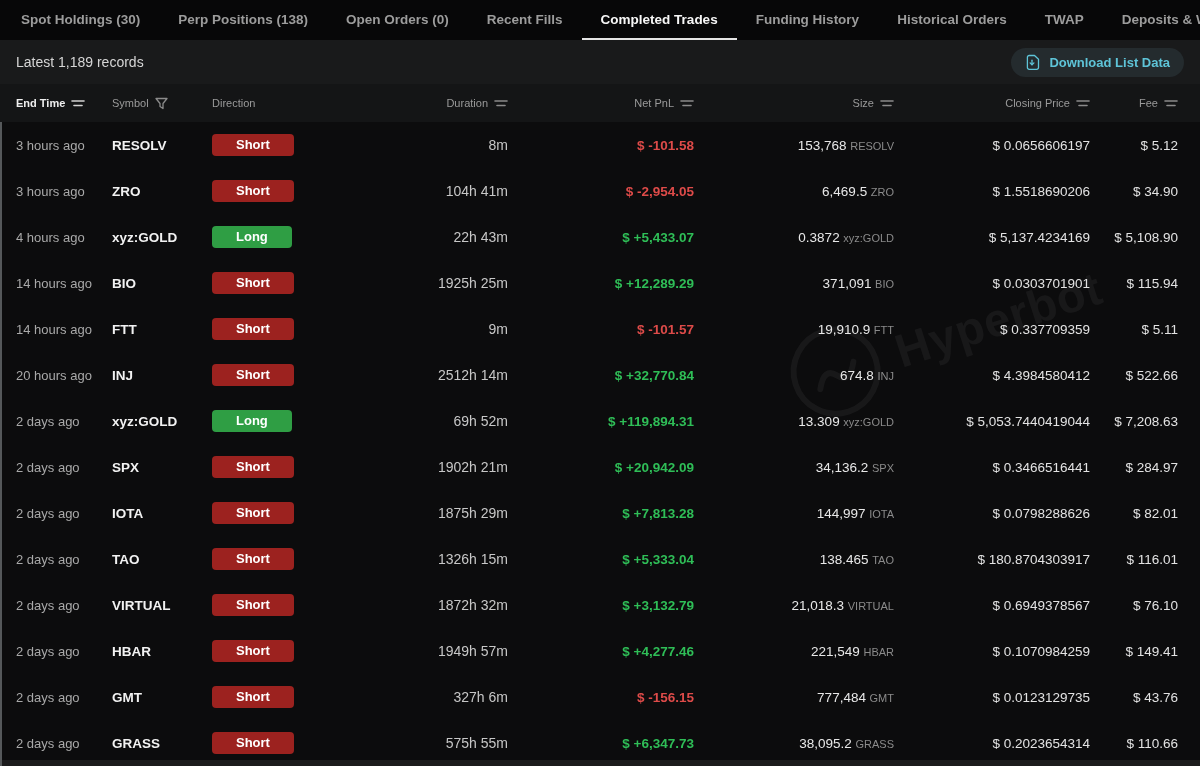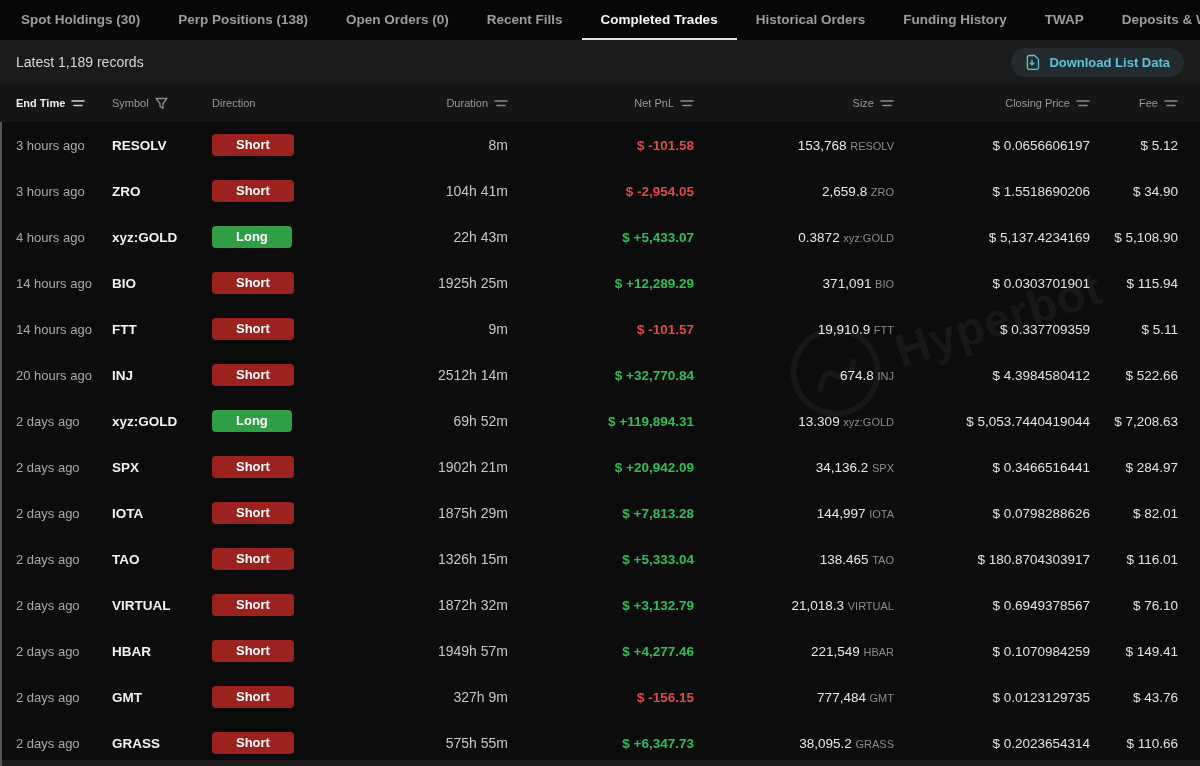--- a/index.html
+++ b/index.html
@@ -73,25 +73,25 @@
 
   <div class="tab">
     <span>Recent Fills</span>
   </div>
 
   <div class="tab active">
     <span>Completed Trades</span>
   </div>
 
   <div class="tab">
+    <span>Funding History</span>
+  </div>
+
+  <div class="tab">
     <span>Historical Orders</span>
-  </div>
-
-  <div class="tab">
-    <span>Funding History</span>
   </div>
 
   <div class="tab">
     <span>TWAP</span>
   </div>
 
   <div class="tab">
     <span>Deposits &amp; With</span>
   </div>
 </div>
@@ -185,21 +185,21 @@
 
   <div class="tr">
     <span class="td c-time">3 hours ago</span>
     <span class="td c-sym">ZRO</span>
     <span class="td c-dir">
       <span class="badge" style="background: rgb(156, 34, 31);">Short</span>
     </span>
     <span class="td c-dur">104h 41m</span>
     <span class="td c-pnl" style="color: rgb(222, 75, 73);">$ -2,954.05</span>
     <span class="td c-size">
-      <span class="num">2,659.8</span>
+      <span class="num">6,469.5</span>
       <span class="unit">ZRO</span>
     </span>
     <span class="td c-close">$ 1.5518690206</span>
     <span class="td c-fee">$ 34.90</span>
   </div>
 
   <div class="tr">
     <span class="td c-time">4 hours ago</span>
     <span class="td c-sym">xyz:GOLD</span>
     <span class="td c-dir">
@@ -358,21 +358,21 @@
     <span class="td c-close">$ 0.1070984259</span>
     <span class="td c-fee">$ 149.41</span>
   </div>
 
   <div class="tr">
     <span class="td c-time">2 days ago</span>
     <span class="td c-sym">GMT</span>
     <span class="td c-dir">
       <span class="badge" style="background: rgb(156, 34, 31);">Short</span>
     </span>
-    <span class="td c-dur">327h 9m</span>
+    <span class="td c-dur">327h 6m</span>
     <span class="td c-pnl" style="color: rgb(222, 75, 73);">$ -156.15</span>
     <span class="td c-size">
       <span class="num">777,484</span>
       <span class="unit">GMT</span>
     </span>
     <span class="td c-close">$ 0.0123129735</span>
     <span class="td c-fee">$ 43.76</span>
   </div>
 
   <div class="tr">

